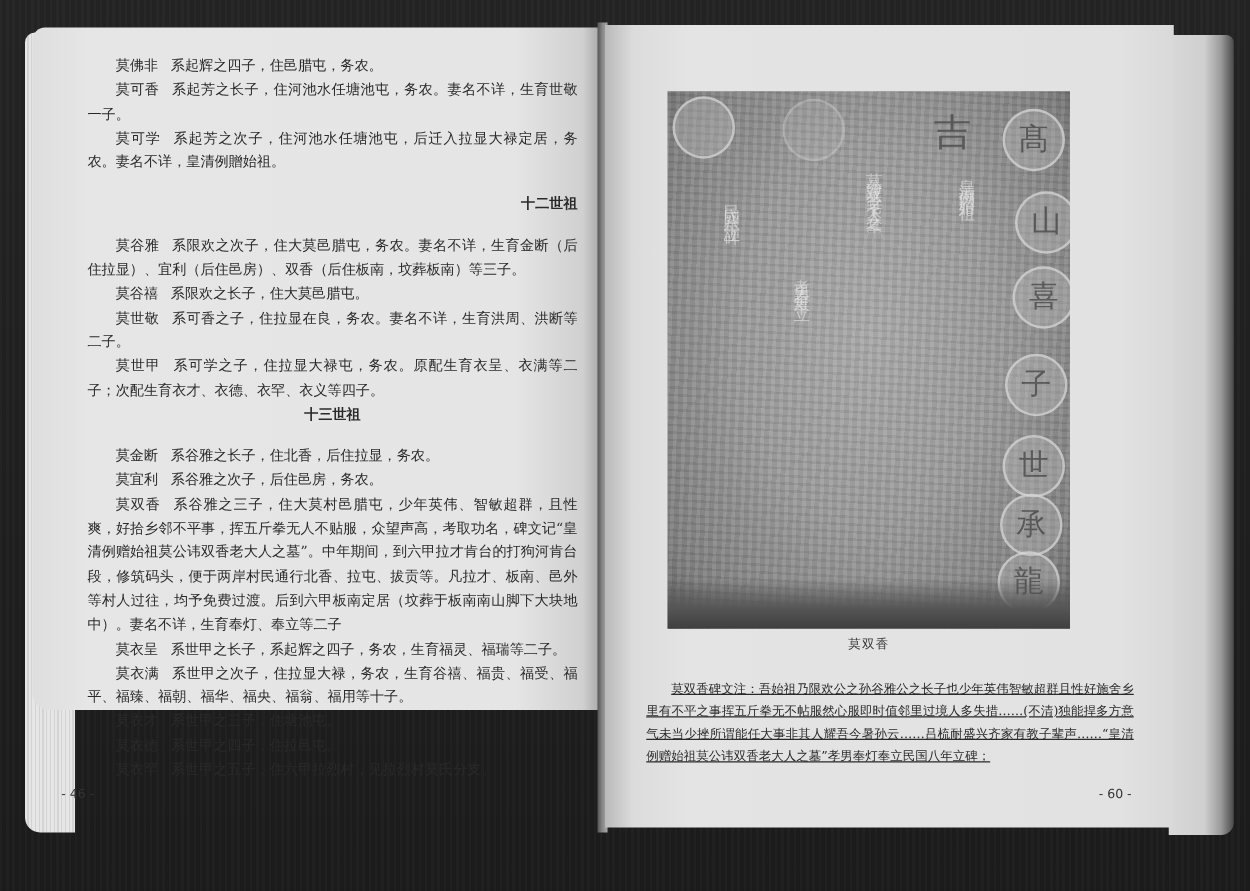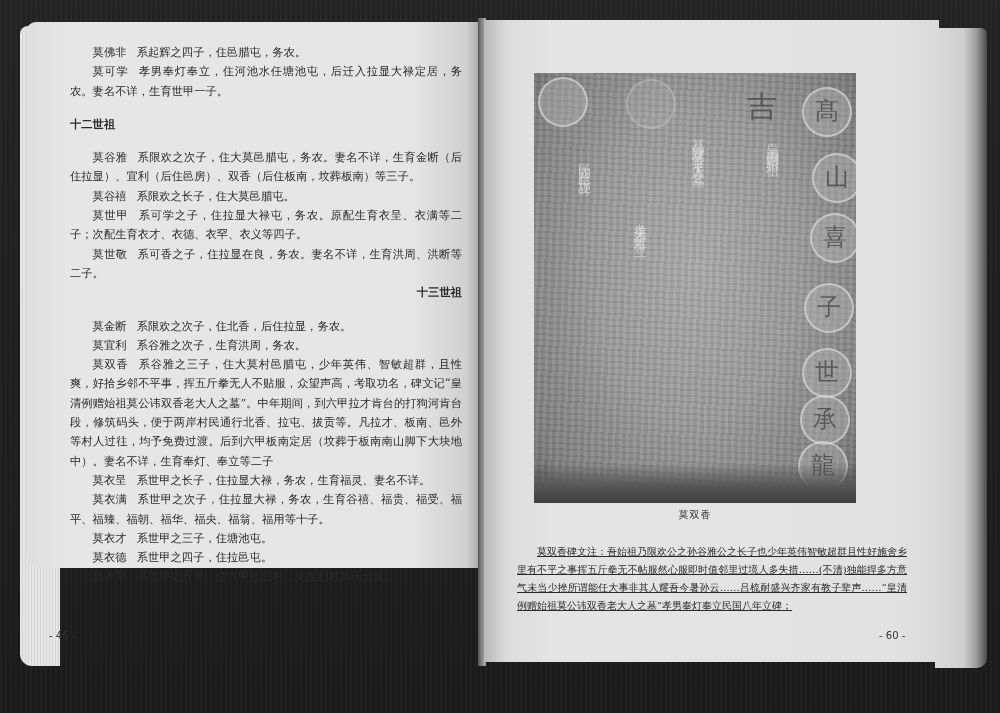--- a/index.html
+++ b/index.html
@@ -42,23 +42,23 @@
   }
   .gutter {
     position: absolute; left: 478px; top: 18px; width: 8px; height: 648px;
     background: linear-gradient(90deg, #555 0%, #888 50%, #aaa 100%);
   }
   .text-block { position: absolute; font-size: 11.3px; line-height: 19.3px; }
   .left .text-block { left: 44px; top: 21px; width: 392px; }
   .para { text-indent: 2em; margin: 0; text-align: justify; }
   .para .name { margin-right: 0.9em; }
   .section-title {
-    text-align: left; font-weight: bold; margin: 14px 0 14px 0;
+    text-align: right; font-weight: bold; margin: 14px 0 14px 0;
   }
-  .section-title.leftalign { text-align: right; margin: 0 0 14px 0; }
+  .section-title.leftalign { text-align: center; margin: 0 0 14px 0; }
   .page-number {
     position: absolute; font-size: 10px; font-family: "DejaVu Sans", sans-serif; color: #333;
   }
   .left .page-number { left: 23px; top: 608px; }
   .right .page-number { left: 395px; top: 610px; }
 
   .photo {
     position: absolute; left: 50px; top: 53px; width: 322px; height: 430px;
     background:
       radial-gradient(ellipse at 50% 45%, #a9a9a9 0%, #9a9a9a 45%, #7d7d7d 85%, #606060 100%);
@@ -94,33 +94,34 @@
 </head>
 <body>
 
 <div class="backdrop"></div>
 <div class="cover-right"></div>
 <div class="pages-edge-left"></div>
 
 <div class="page left">
   <div class="text-block">
     <p class="para"><span class="name">莫佛非</span><span>系起辉之四子，住邑腊屯，务农。</span></p>
-    <p class="para"><span class="name">莫可学</span><span>孝男奉灯奉立，住河池水任塘池屯，后迁入拉显大禄定居，务农。妻名不详，生育世甲一子。</span></p>
+    <p class="para"><span class="name">莫可香</span><span>系起芳之长子，住河池水任塘池屯，务农。妻名不详，生育世敬一子。</span></p>
+    <p class="para"><span class="name">莫可学</span><span>系起芳之次子，住河池水任塘池屯，后迁入拉显大禄定居，务农。妻名不详，皇清例贈始祖。</span></p>
 
     <div class="section-title">十二世祖</div>
     <p class="para"><span class="name">莫谷雅</span><span>系限欢之次子，住大莫邑腊屯，务农。妻名不详，生育金断（后住拉显）、宜利（后住邑房）、双香（后住板南，坟葬板南）等三子。</span></p>
     <p class="para"><span class="name">莫谷禧</span><span>系限欢之长子，住大莫邑腊屯。</span></p>
+    <p class="para"><span class="name">莫世敬</span><span>系可香之子，住拉显在良，务农。妻名不详，生育洪周、洪断等二子。</span></p>
     <p class="para"><span class="name">莫世甲</span><span>系可学之子，住拉显大禄屯，务农。原配生育衣呈、衣满等二子；次配生育衣才、衣德、衣罕、衣义等四子。</span></p>
-    <p class="para"><span class="name">莫世敬</span><span>系可香之子，住拉显在良，务农。妻名不详，生育洪周、洪断等二子。</span></p>
 
     <div class="section-title leftalign">十三世祖</div>
-    <p class="para"><span class="name">莫金断</span><span>系限欢之次子，住北香，后住拉显，务农。</span></p>
-    <p class="para"><span class="name">莫宜利</span><span>系谷雅之次子，生育洪周，务农。</span></p>
+    <p class="para"><span class="name">莫金断</span><span>系谷雅之长子，住北香，后住拉显，务农。</span></p>
+    <p class="para"><span class="name">莫宜利</span><span>系谷雅之次子，后住邑房，务农。</span></p>
     <p class="para"><span class="name">莫双香</span><span>系谷雅之三子，住大莫村邑腊屯，少年英伟、智敏超群，且性爽，好拾乡邻不平事，挥五斤拳无人不贴服，众望声高，考取功名，碑文记“皇清例赠始祖莫公讳双香老大人之墓”。中年期间，到六甲拉才肯台的打狗河肯台段，修筑码头，便于两岸村民通行北香、拉屯、拔贡等。凡拉才、板南、邑外等村人过往，均予免费过渡。后到六甲板南定居（坟葬于板南南山脚下大块地中）。妻名不详，生育奉灯、奉立等二子</span></p>
-    <p class="para"><span class="name">莫衣呈</span><span>系世甲之长子，住拉显大禄，务农，生育福灵、妻名不详。</span></p>
+    <p class="para"><span class="name">莫衣呈</span><span>系世甲之长子，系起辉之四子，务农，生育福灵、福瑞等二子。</span></p>
     <p class="para"><span class="name">莫衣满</span><span>系世甲之次子，住拉显大禄，务农，生育谷禧、福贵、福受、福平、福臻、福朝、福华、福央、福翁、福用等十子。</span></p>
     <p class="para"><span class="name">莫衣才</span><span>系世甲之三子，住塘池屯。</span></p>
     <p class="para"><span class="name">莫衣德</span><span>系世甲之四子，住拉邑屯。</span></p>
     <p class="para"><span class="name">莫衣罕</span><span>系世甲之五子，住六甲拉烈村，见拉烈村莫氏分支。</span></p>
 
   </div>
   <div class="page-number">- 46 -</div>
 </div>
 
 <div class="gutter"></div>

